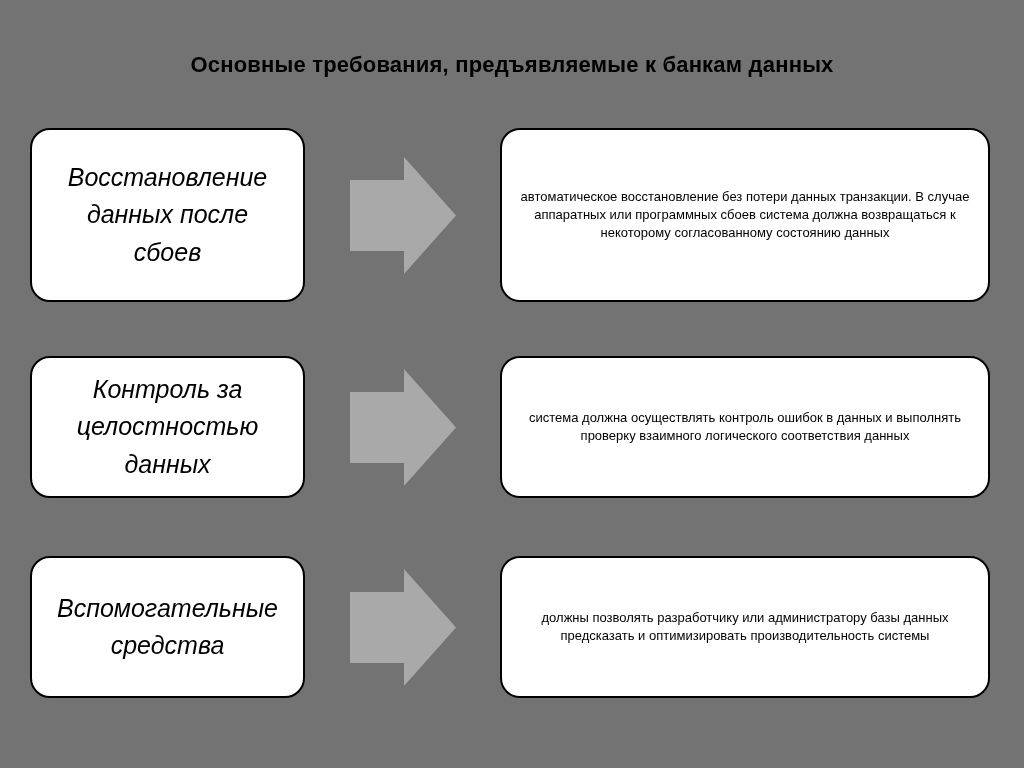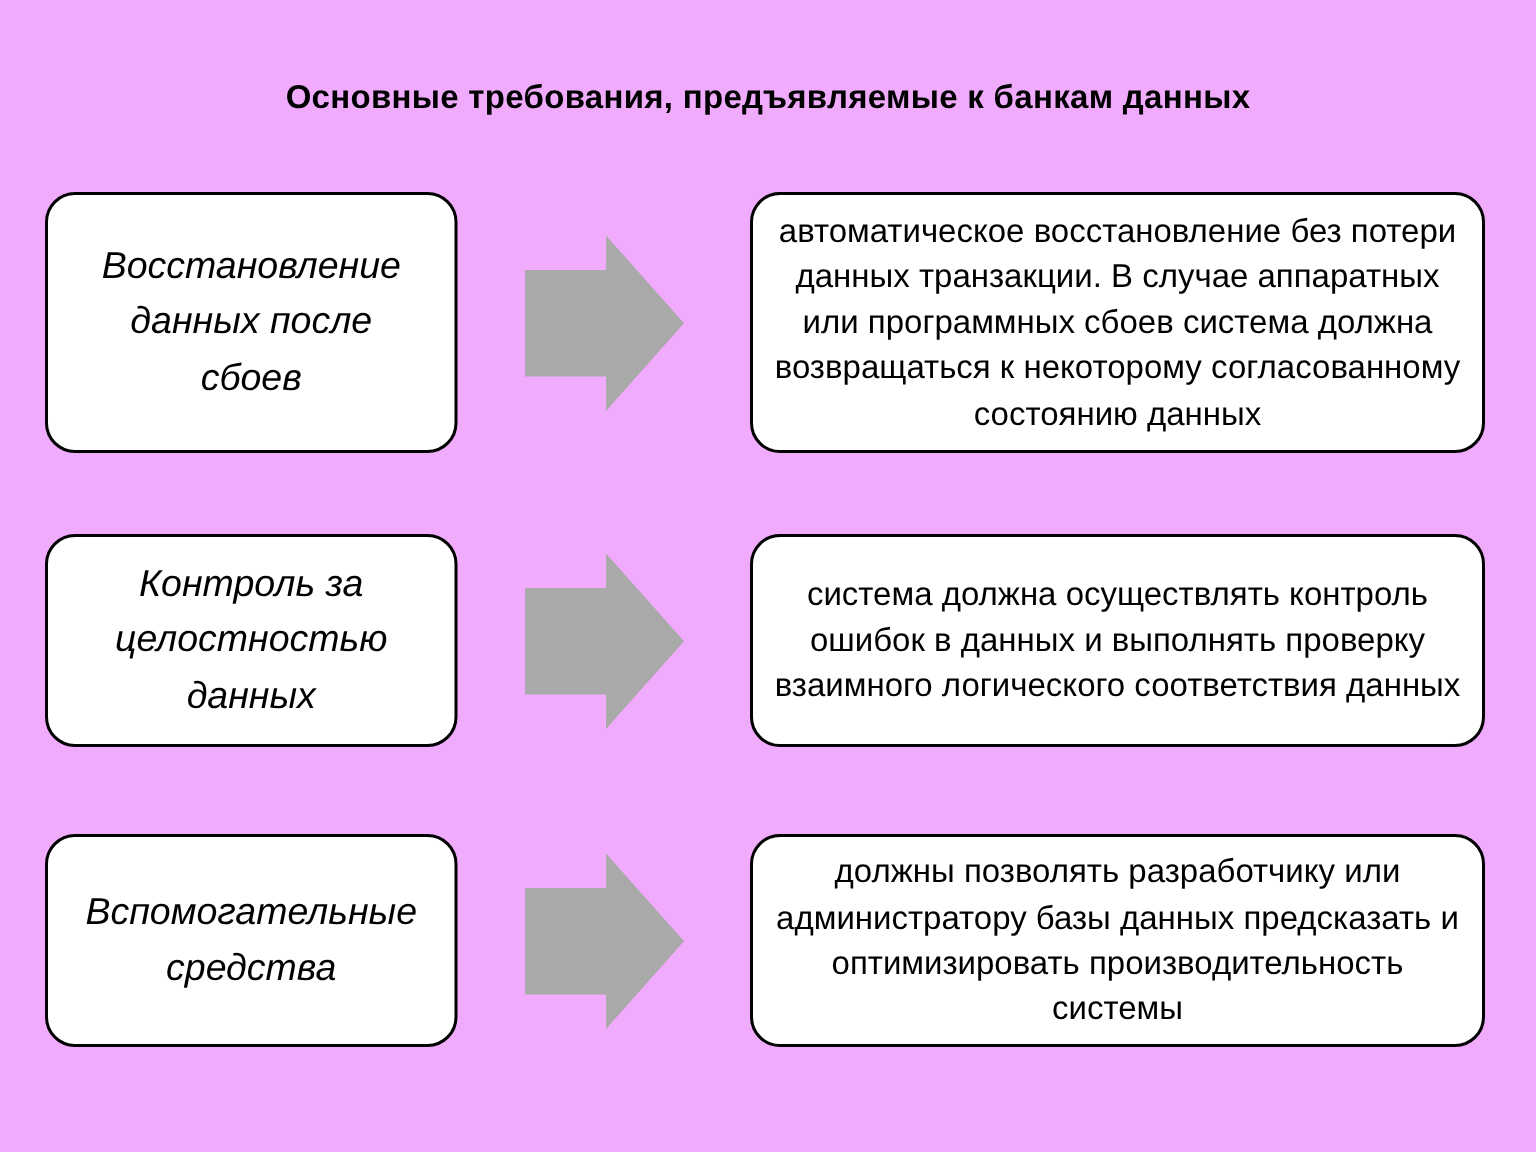--- a/index.html
+++ b/index.html
@@ -4,21 +4,21 @@
 <style>
   html, body {
     margin: 0;
     padding: 0;
     background: #ffffff;
   }
   .canvas {
     position: relative;
     width: 1024px;
     height: 768px;
-    background: #f0abfc;
+    background: #737373;
     font-family: "Liberation Sans", "DejaVu Sans", sans-serif;
     color: #000000;
     overflow: hidden;
   }
   .title {
     position: absolute;
     top: 52px;
     left: 0;
     width: 100%;
     text-align: center;
@@ -67,21 +67,21 @@
     align-self: stretch;
     border: 2.5px solid #000000;
     border-radius: 20px;
     background: #ffffff;
     box-sizing: border-box;
     display: flex;
     align-items: center;
     justify-content: center;
     text-align: center;
     padding: 6px 12px;
-    font-size: 22px;
+    font-size: 13px;
     line-height: 1.38;
   }
 </style>
 </head>
 <body>
 
 <div class="canvas">
 
   <div class="title">Основные требования, предъявляемые к банкам данных</div>
 

